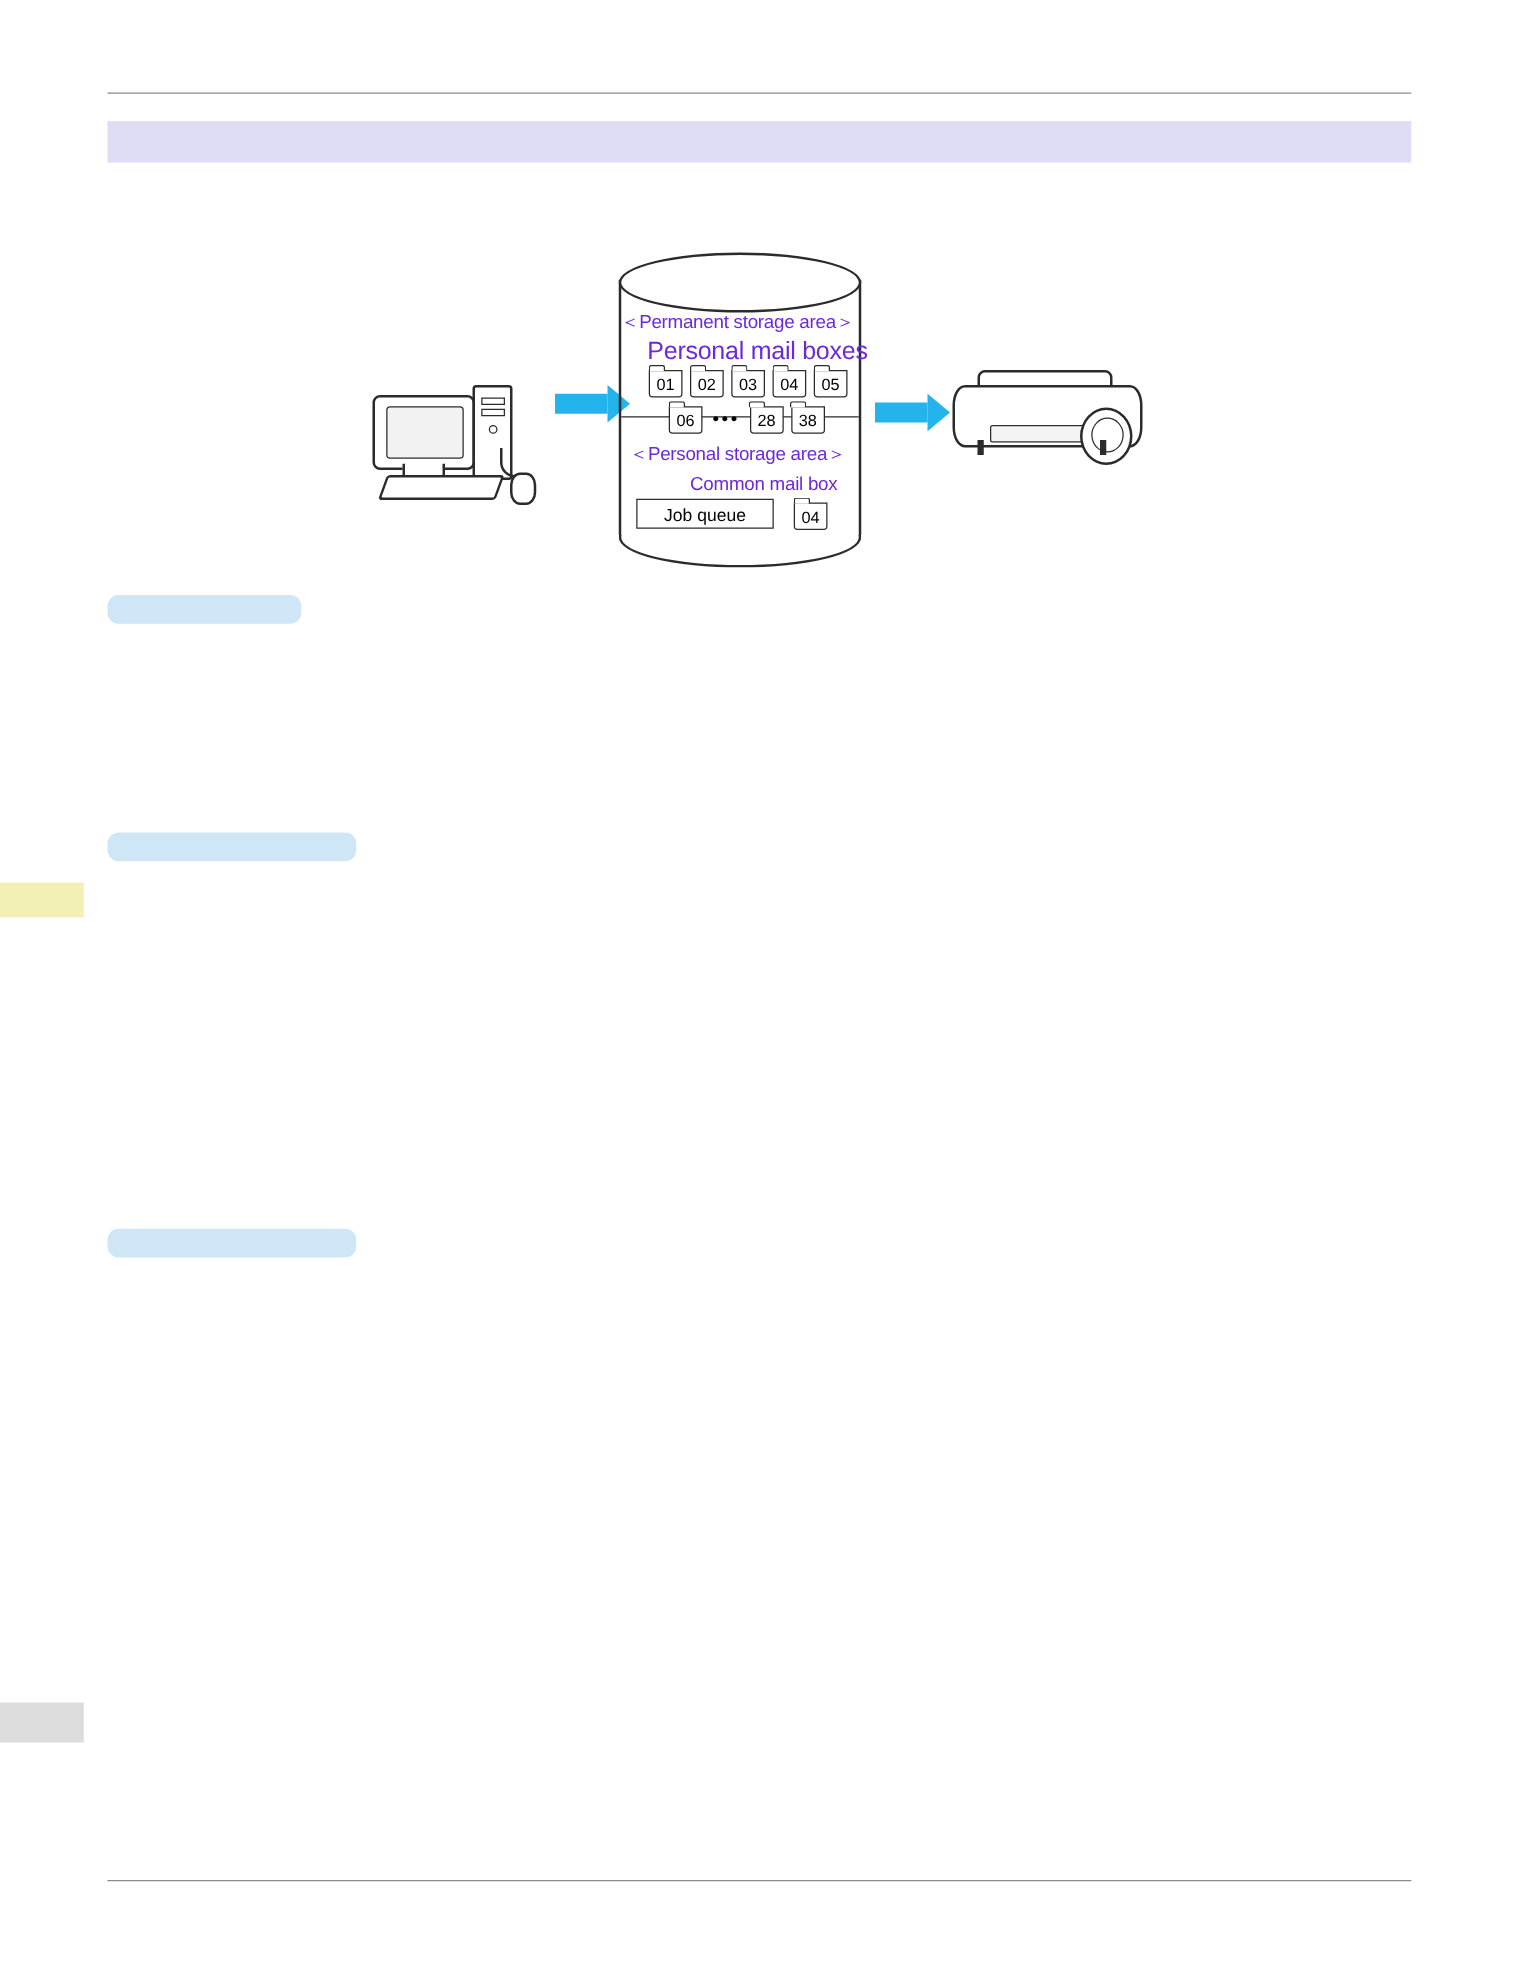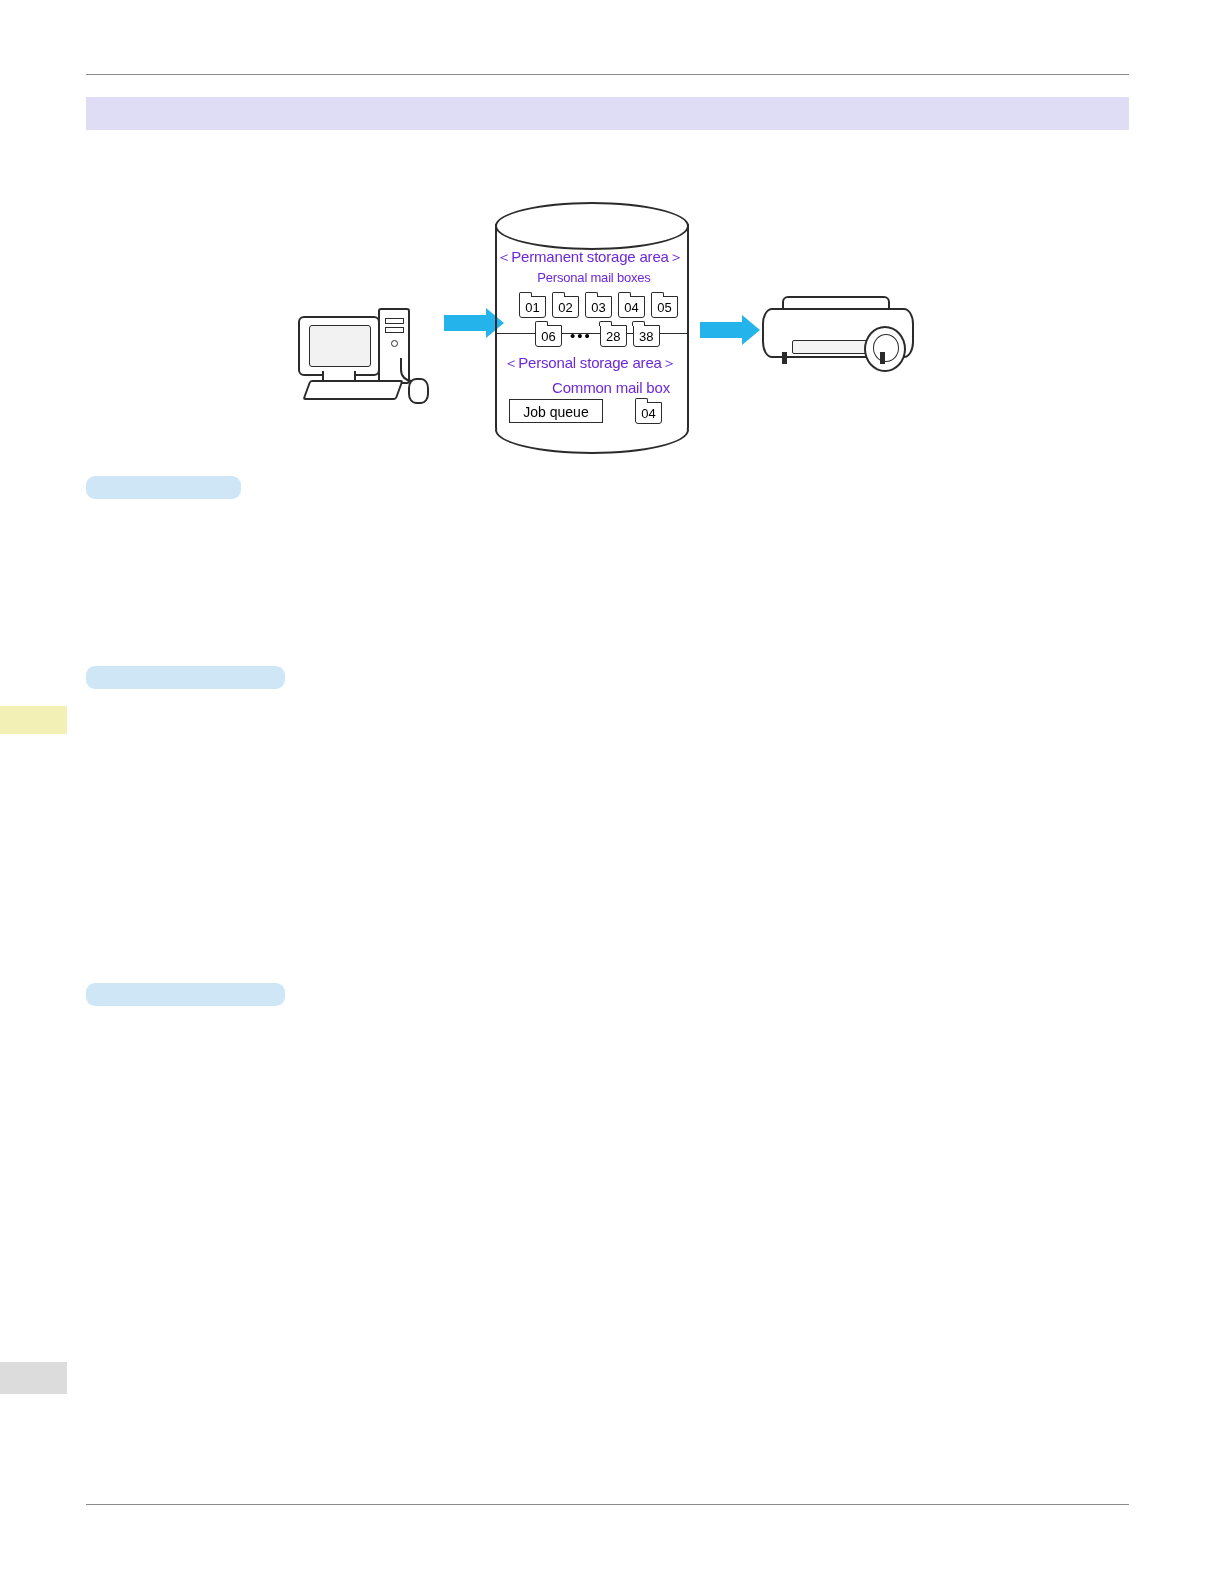--- a/index.html
+++ b/index.html
@@ -228,21 +228,21 @@
 
   .cyl-label {
     position: absolute;
     width: 190px;
     text-align: center;
     font-size: 15px;
     color: #6d28d9;
     letter-spacing: -0.2px;
   }
   .lbl-perm { left: 0; top: 46px; }
-  .lbl-personal { left: 4px; top: 68px; font-size: 13px; }
+  .lbl-personal { left: 16px; top: 68px; font-size: 20px; }
   .lbl-temp { left: 0; top: 152px; }
   .lbl-common { left: 0; top: 177px; padding-left: 21px; }
 
   
   .box-row {
     position: absolute;
     display: flex;
     gap: 6px;
     align-items: flex-end;
   }
@@ -280,21 +280,21 @@
     letter-spacing: 2px;
     color: #000;
     line-height: 22px;
     padding: 0 2px;
   }
 
   .jobqueue {
     position: absolute;
     left: 14px;
     top: 197px;
-    width: 94px;
+    width: 110px;
     height: 24px;
     border: 1.5px solid #2b2b2b;
     background: #fff;
     font-size: 14px;
     line-height: 24px;
     text-align: center;
     box-sizing: border-box;
   }
   .mbox00 {
     position: absolute;

